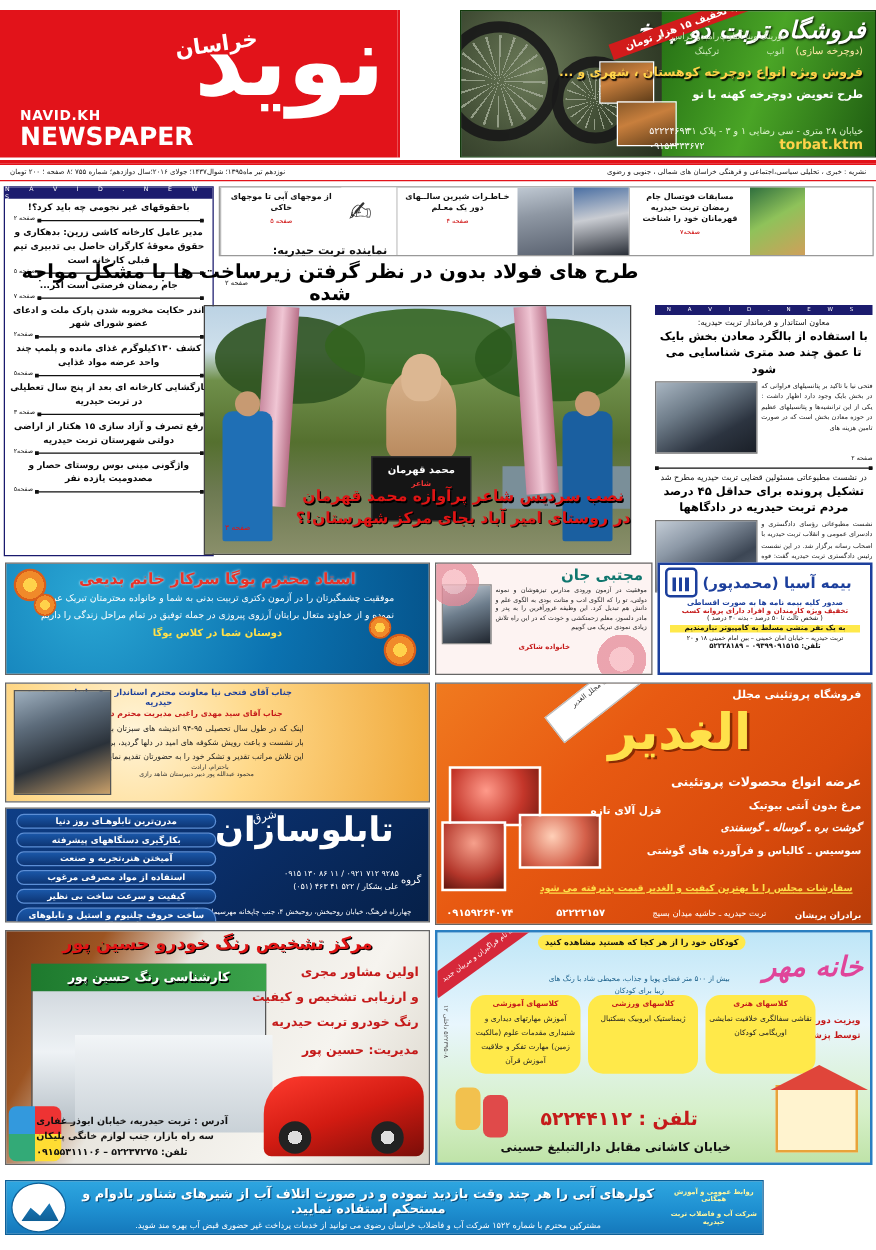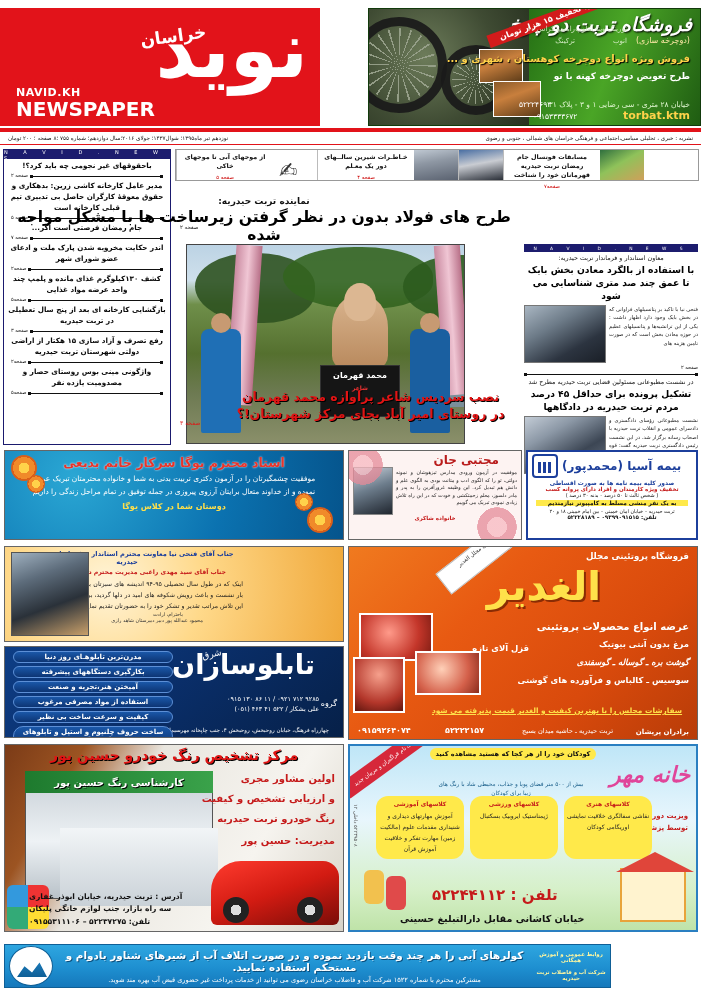--- a/index.html
+++ b/index.html
@@ -40,39 +40,39 @@
   .spokes { position:absolute; left:2px; top:2px; right:2px; bottom:2px; border-radius:50%;
     background: repeating-conic-gradient(#9aa38d 0deg 3deg, transparent 3deg 18deg); }
   .bike-title { position: absolute; right: 8px; top: 4px; color: #fff; font-size: 19px; font-weight: bold;
     font-style: italic; text-shadow: 1px 1px 2px #000; }
   .bike-sub1 { position: absolute; right: 10px; top: 27px; color: #ffe9a8; font-size: 8px; }
   .bike-sub2 { position: absolute; right: 10px; top: 44px; color: #ffd24a; font-size: 10px; font-weight: bold; text-shadow: 1px 1px 1px #000; }
   .bike-sub3 { position: absolute; right: 10px; top: 62px; color: #ffffff; font-size: 9px; font-weight: bold; }
   .bike-addr { position: absolute; right: 10px; bottom: 16px; color: #dff5cf; font-size: 7.5px; }
   .bike-site { position: absolute; right: 10px; bottom: 3px; color: #ffd24a; font-size: 11px; font-weight: bold; }
   .bike-phone1 { position: absolute; left: 150px; bottom: 16px; color: #fff; font-size: 7.5px; }
-  .bike-phone2 { position: absolute; left: 150px; bottom: 4px; color: #fff; font-size: 7.5px; margin-left: 14px; }
+  .bike-phone2 { position: absolute; left: 150px; bottom: 4px; color: #fff; font-size: 7.5px; }
   .bike-ribbon { position: absolute; right: 96px; top: 6px; background: #d21b1b; color: #fff;
     font-size: 8px; padding: 2px 12px; transform: rotate(-20deg); font-weight: bold; }
   .bike-mid { position: absolute; left: 150px; top: 14px; color:#cfe8bf; font-size: 7px; line-height: 12px; text-align: right; width: 56px;}
   .bike-mid2 { position: absolute; left: 206px; top: 14px; color:#cfe8bf; font-size: 7px; line-height: 12px; text-align:right; width: 52px;}
   .bike-thumb { position: absolute; background: linear-gradient(160deg,#8a5a2a,#c87f3d 40%,#5c3b18); border: 1px solid #fff; }
   .bt1 { left: 110px; top: 40px; width: 44px; height: 34px; }
   .bt2 { left: 124px; top: 72px; width: 48px; height: 36px; }
 
   
   .info-strip { position: absolute; left: 0; top: 128px; width: 701px; height: 9px;
      background: #e2131a; }
   .info-bar { position: absolute; left: 0; top: 131px; width: 701px; height: 14px;
      border-top: 1px solid #e2131a; border-bottom: 1px solid #e2131a; background:#fff;
      display: flex; align-items: center; justify-content: space-between; padding: 0 8px; }
   .info-left, .info-right { font-size: 5.6px; color: #111; letter-spacing: .2px; }
 
   
-  .thumbstrip { position: absolute; left: 175px; top: 149px; width: 524px; height: 32px;
+  .thumbstrip { position: absolute; left: 175px; top: 149px; width: 524px; height: 56px;
     border: 1px solid #999; display: flex; flex-direction: row-reverse; background: #fff; }
   .ts-item { display: flex; flex-direction: row-reverse; align-items: stretch; border-left: 1px solid #bbb; }
   .ts-txt { width: 96px; padding: 3px 3px 0; text-align: center; }
   .ts-t { font-size: 6.4px; font-weight: bold; color: #111; line-height: 9px; }
   .ts-p { font-size: 5.2px; color: #c00; margin-top: 3px; }
   .ts-img { width: 44px; }
   .ts-img.a { background: linear-gradient(150deg,#2f6f3e,#8fc25a 45%,#cfa05a); }
   .ts-img.c { background: linear-gradient(170deg,#4a6fa3,#c9ccd2 45%,#2a2f38); }
   .ts-img.d { background: linear-gradient(170deg,#bfc8d2,#8e97a3 40%,#5a6270); }
   .ts-img.e { background: #fff; position: relative; }
@@ -92,21 +92,21 @@
   .sb-line::after { content:""; position:absolute; right:0; bottom:-2px; width:3px; height:3px; background:#111; }
 
   
   .kicker { position: absolute; right: 178px; top: 196px; width: 518px; text-align: center;
      font-size: 9px; font-weight: bold; color: #111; }
   .headline { position: absolute; right: 178px; top: 208px; width: 518px; text-align: center;
      font-size: 15.5px; font-weight: bold; color: #000; }
   .headline-pg { position: absolute; left: 180px; top: 224px; font-size: 5.4px; color: #111; }
 
   
-  .mainphoto { position: absolute; left: 186px; top: 244px; width: 279px; height: 200px;
+  .mainphoto { position: absolute; left: 163px; top: 244px; width: 342px; height: 200px;
      border: 1px solid #444; overflow: hidden;
      background: linear-gradient(#bcd3e4 0%, #cfe0ec 18%, #6f8f4a 30%, #55702f 55%, #6d7a52 75%, #8a8f6a 100%); }
   .tree { position: absolute; border-radius: 50% 50% 45% 55%; background: #2e5220; opacity: .9; }
   .t1 { left: 8px; top: 8px; width: 120px; height: 70px; }
   .t2 { left: 96px; top: 2px; width: 150px; height: 62px; background:#33641f; }
   .t3 { left: 216px; top: 10px; width: 120px; height: 66px; background:#2c5b1e; }
   .bust { position: absolute; left: 145px; top: 50px; width: 56px; height: 72px;
      background: linear-gradient(180deg,#d9b48e,#b98a5e); border-radius: 45% 45% 16% 16%; }
   .bust-head { position: absolute; left: 157px; top: 38px; width: 32px; height: 38px;
      background: #dcb792; border-radius: 50% 50% 42% 42%; }
@@ -150,21 +150,21 @@
   .yoga-t { text-align: center; color: #e8342a; font-size: 12.5px; font-weight: bold; margin-top: 4px;
      text-shadow: 0 0 2px #fff; }
   .yoga-b { text-align: center; color: #fff; font-size: 7.4px; line-height: 13px; padding: 2px 26px; }
   .yoga-f { text-align: center; color: #ffe04a; font-size: 8px; font-weight: bold; margin-top: 2px; }
   .flower { position: absolute; width: 26px; height: 26px; border-radius: 50%;
      background: radial-gradient(circle, #ffd24a 0 30%, #f08a2a 30% 60%, #d95e1a 60% 100%); }
   .f1 { left: 6px; top: 4px; } .f2 { left: 22px; top: 24px; width:18px;height:18px;}
   .f3 { right: 10px; bottom: 6px; } .f4 { right: 30px; bottom: 28px; width:18px;height:18px;}
 
   .ad-mojtaba { left: 348px; top: 450px; width: 174px; height: 90px; background: #fdf3f2; }
-  .mj-t { text-align: right; color: #b91c1c; font-size: 12px; font-weight: bold; padding: 2px 22px 0; }
+  .mj-t { text-align: right; color: #0f766e; font-size: 12px; font-weight: bold; padding: 2px 7px 0; }
   .mj-body { display: flex; flex-direction: row-reverse; padding: 0 4px; }
   .mj-txt { flex: 1; font-size: 5px; line-height: 7.6px; color: #222; text-align: justify; padding-top: 2px; }
   .mj-photo { width: 40px; height: 48px; border: 1px solid #888;
      background: linear-gradient(160deg,#cdd6df 0%,#6d7d8c 45%,#20262f 100%); margin-right: 3px; }
   .mj-f { text-align: center; color: #c51a1a; font-size: 5.6px; font-weight: bold; }
   .mj-deco { position:absolute; width: 40px; height: 40px; border-radius: 50%;
      background: radial-gradient(circle,#f7b8c0 0 35%, #e58a98 35% 70%, transparent 70%); opacity:.75; }
   .mjd1 { left: -6px; top: -6px; } .mjd2 { right: 4px; bottom: -8px; }
 
   .ad-bime { left: 526px; top: 450px; width: 172px; height: 90px; background: #fff; border: 2px solid #1c3f9c; }

